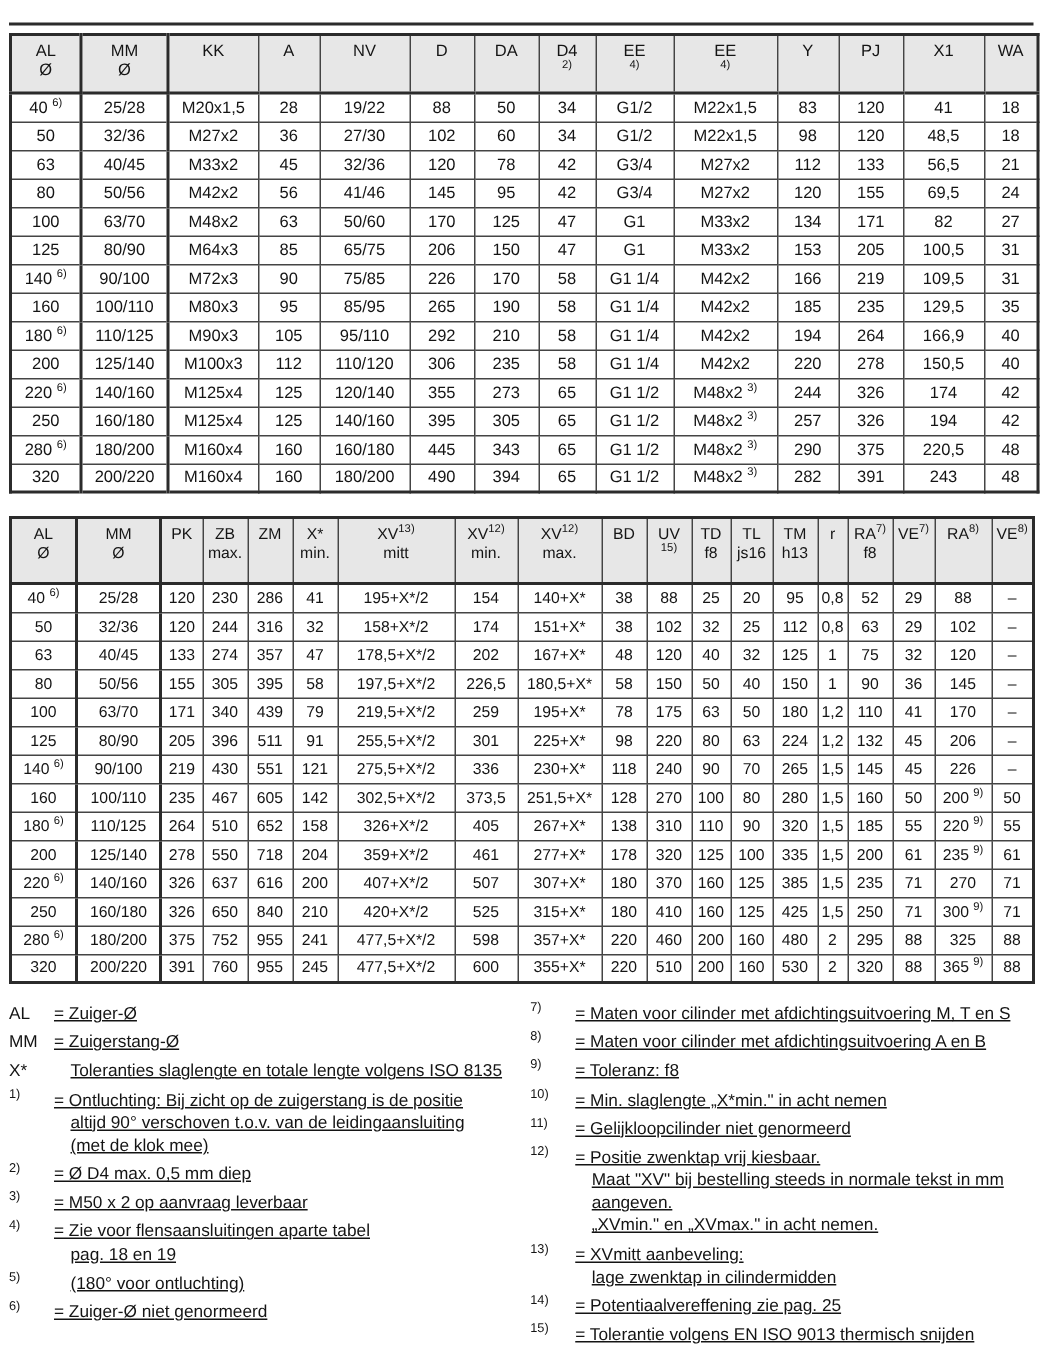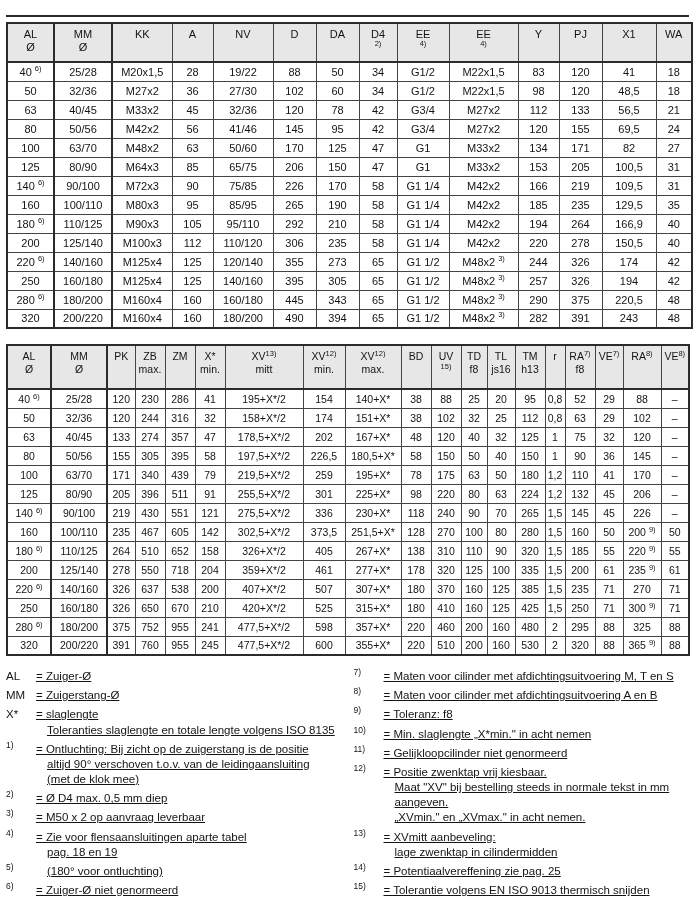--- a/index.html
+++ b/index.html
@@ -649,42 +649,42 @@
           <td>200</td>
           <td>61</td>
           <td>235 <span class="sup">9)</span></td>
           <td>61</td>
         </tr>
         <tr>
           <td class="thick-r">220 <span class="sup">6)</span></td>
           <td class="thick-r">140/160</td>
           <td>326</td>
           <td>637</td>
-          <td>538</td>
+          <td>616</td>
           <td>200</td>
           <td>407+X*/2</td>
           <td>507</td>
           <td>307+X*</td>
           <td>180</td>
           <td>370</td>
           <td>160</td>
           <td>125</td>
           <td>385</td>
           <td>1,5</td>
           <td>235</td>
           <td>71</td>
           <td>270</td>
           <td>71</td>
         </tr>
         <tr>
           <td class="thick-r">250</td>
           <td class="thick-r">160/180</td>
           <td>326</td>
           <td>650</td>
-          <td>670</td>
+          <td>840</td>
           <td>210</td>
           <td>420+X*/2</td>
           <td>525</td>
           <td>315+X*</td>
           <td>180</td>
           <td>410</td>
           <td>160</td>
           <td>125</td>
           <td>425</td>
           <td>1,5</td>
@@ -747,21 +747,20 @@
         </div>
         <div class="fn-item">
           <div class="fn-key">MM</div>
           <div class="fn-body">
             <div>= Zuigerstang-Ø</div>
           </div>
         </div>
         <div class="fn-item">
           <div class="fn-key">X*</div>
           <div class="fn-body">
-            <div>= slaglengte</div>
             <div class="fn-cont">Toleranties slaglengte en totale lengte volgens ISO 8135</div>
           </div>
         </div>
         <div class="fn-item">
           <div class="fn-key"><span class="sup">1)</span></div>
           <div class="fn-body">
             <div>= Ontluchting: Bij zicht op de zuigerstang is de positie</div>
             <div class="fn-cont">altijd 90° verschoven t.o.v. van de leidingaansluiting</div>
             <div class="fn-cont">(met de klok mee)</div>
           </div>

